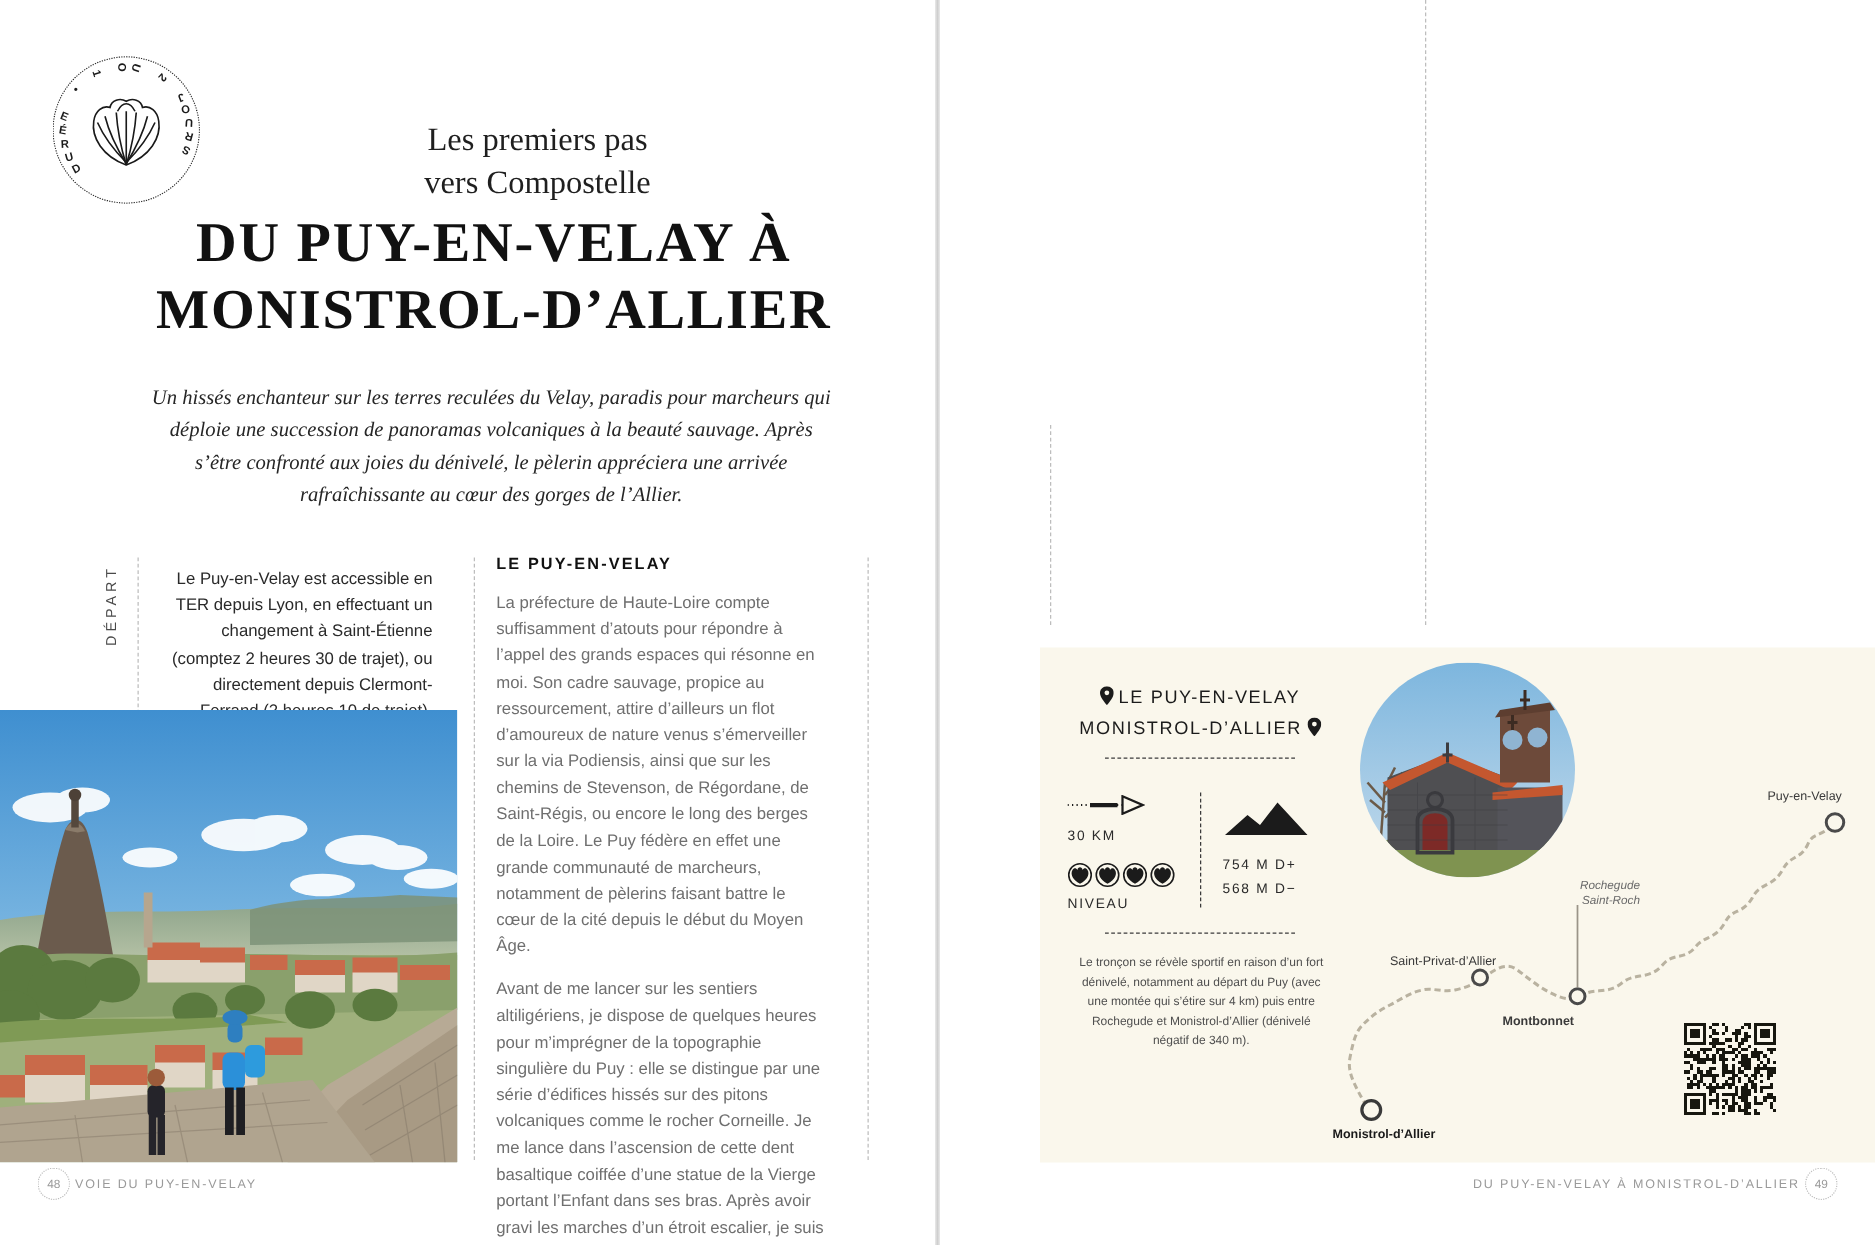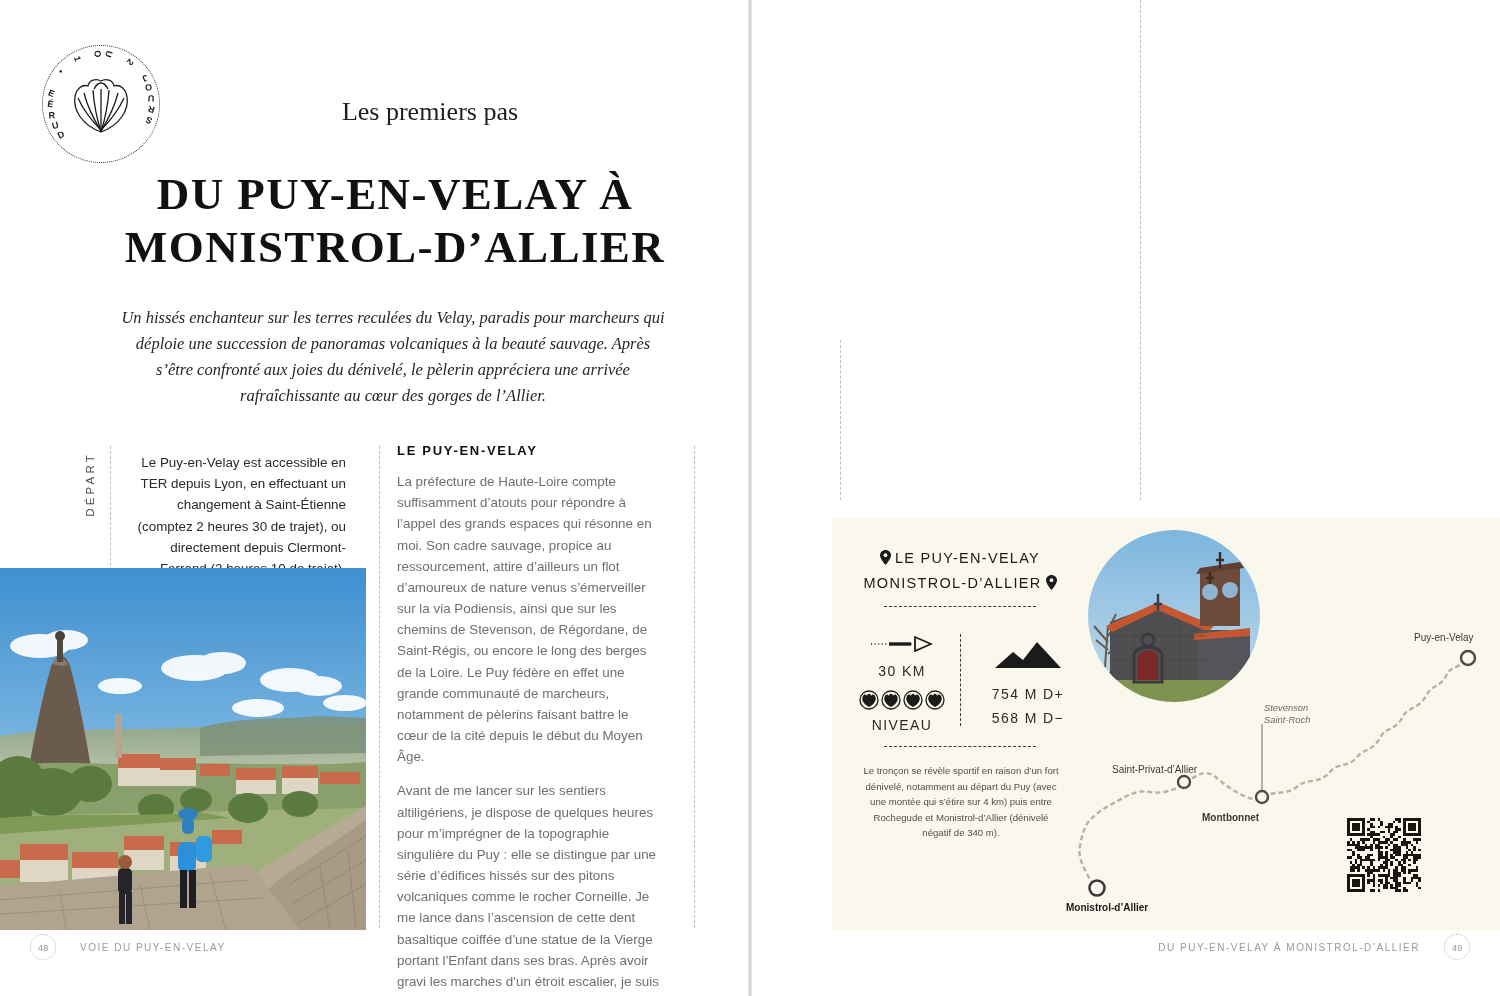--- a/index.html
+++ b/index.html
@@ -85,42 +85,42 @@
     position: absolute; left: 22px; top: 28px; width: 212px;
     font-size: 14.5px; letter-spacing: 1.3px; line-height: 1.75;
     color: #1b1b1b; text-align: center;
   }
   .dashline {
     position: absolute; border-top: 1.6px dashed #3b3b3b; width: 152px; left: 52px;
   }
   .vdash {
     position: absolute; border-left: 1.6px dashed #3b3b3b; height: 92px;
   }
-  .stat { position: absolute; text-align: center; font-size: 14px; letter-spacing: 1.4px; color: #2b2b2b; }
+  .stat { position: absolute; text-align: left; font-size: 11px; letter-spacing: 1.4px; color: #2b2b2b; }
   .panel-note {
     position: absolute; left: 26px; top: 245px; width: 206px;
     text-align: center; font-size: 9.6px; line-height: 1.62; color: #4f4f4f;
   }
   .circ-photo {
     position: absolute; left: 256px; top: 12px; width: 172px; height: 172px;
     border-radius: 50%; overflow: hidden;
   }
 
   
   .map { position: absolute; left: 232px; top: 96px; width: 430px; height: 300px; }
   .maplabel {
-    position: absolute; font-size: 10px; color: #3a3a3a; white-space: nowrap;
+    position: absolute; font-size: 10px; color: #3a3a3a; white-space: nowrap; text-align: right;
   }
   .maplabel.italic { font-style: italic; color: #6a6a6a; font-size: 9.4px; line-height: 1.3; }
   .maplabel.bold { font-weight: 700; color: #1a1a1a; }
 
   .qr { position: absolute; left: 515px; top: 300px; width: 74px; height: 74px; }
 
   
-  .footer { position: absolute; bottom: 36px; font-size: 10px; letter-spacing: 1.5px; color: #9a9a9a; display: flex; align-items: center; gap: 24px; }
+  .footer { position: absolute; bottom: 36px; font-size: 10px; letter-spacing: 1.5px; color: #9a9a9a; display: flex; align-items: center; gap: 4px; }
   .footer-left { left: 30px; }
   .footer-right { right: 30px; }
   .pagenum {
     width: 26px; height: 26px; border-radius: 50%; border: 1px dotted #bdbdbd;
     display: flex; align-items: center; justify-content: center;
     font-size: 9.5px; letter-spacing: 0; color: #9a9a9a;
   }
 </style>
 </head>
 <body>
@@ -163,20 +163,21 @@
           <path d="M31 54 C39 41 45 28 48 16"></path>
           <path d="M31 53 C20 42 12 30 8 21"></path>
           <path d="M31 53 C42 42 50 30 54 21"></path>
           <path d="M24 12 C26 8 29 6 31 6 C33 6 36 8 38 12"></path>
         </g>
       </svg>
     </div>
 
     <div class="kicker">
       <div>Les premiers pas</div>
+      <div>vers Compostelle</div>
     </div>
 
     <h1 class="maintitle">
       <div>DU PUY-EN-VELAY À</div>
       <div>MONISTROL-D’ALLIER</div>
     </h1>
 
     <p class="standfirst">Un hissés enchanteur sur les terres reculées du Velay, paradis pour marcheurs qui déploie une succession de panoramas volcaniques à la beauté sauvage. Après s’être confronté aux joies du dénivelé, le pèlerin appréciera une arrivée rafraîchissante au cœur des gorges de l’Allier.</p>
 
     <div class="vrule" style="left:110px; top:446px; height:140px;"></div>
@@ -441,21 +442,21 @@
                    C90 180 82 176 74 178 C64 180 56 186 48 190 C38 195 32 200 26 206
                    C20 212 18 222 16 232 C14 242 18 250 22 258 C26 266 30 272 34 278" fill="none" stroke="#b9b2a0" stroke-width="2.4" stroke-dasharray="5 3"></path>
           <circle cx="404" cy="44" r="7" fill="#faf7ec" stroke="#4a4a4a" stroke-width="2.4"></circle>
           <circle cx="198" cy="183" r="6" fill="#faf7ec" stroke="#4a4a4a" stroke-width="2.4"></circle>
           <circle cx="120" cy="168" r="6" fill="#faf7ec" stroke="#4a4a4a" stroke-width="2.4"></circle>
           <circle cx="33" cy="274" r="7.5" fill="#faf7ec" stroke="#3a3a3a" stroke-width="2.6"></circle>
           <path d="M198 176 L198 110" stroke="#9a9488" stroke-width="1.4"></path>
         </svg>
         <div class="maplabel" style="left:350px; top:18px;">Puy-en-Velay</div>
         <div class="maplabel italic" style="left:200px; top:88px;">
-          <div>Stevenson</div>
+          <div>Rochegude</div>
           <div>Saint-Roch</div>
         </div>
         <div class="maplabel" style="left:138px; top:198px;font-weight:bold;">Montbonnet</div>
         <div class="maplabel" style="left:48px; top:150px;">Saint-Privat-d’Allier</div>
         <div class="maplabel bold" style="left:2px; top:288px;">Monistrol-d’Allier</div>
       </div>
 
       <div class="qr">
         <svg viewBox="0 0 29 29" shape-rendering="crispEdges">
           <rect width="29" height="29" fill="#faf7ec"></rect>

